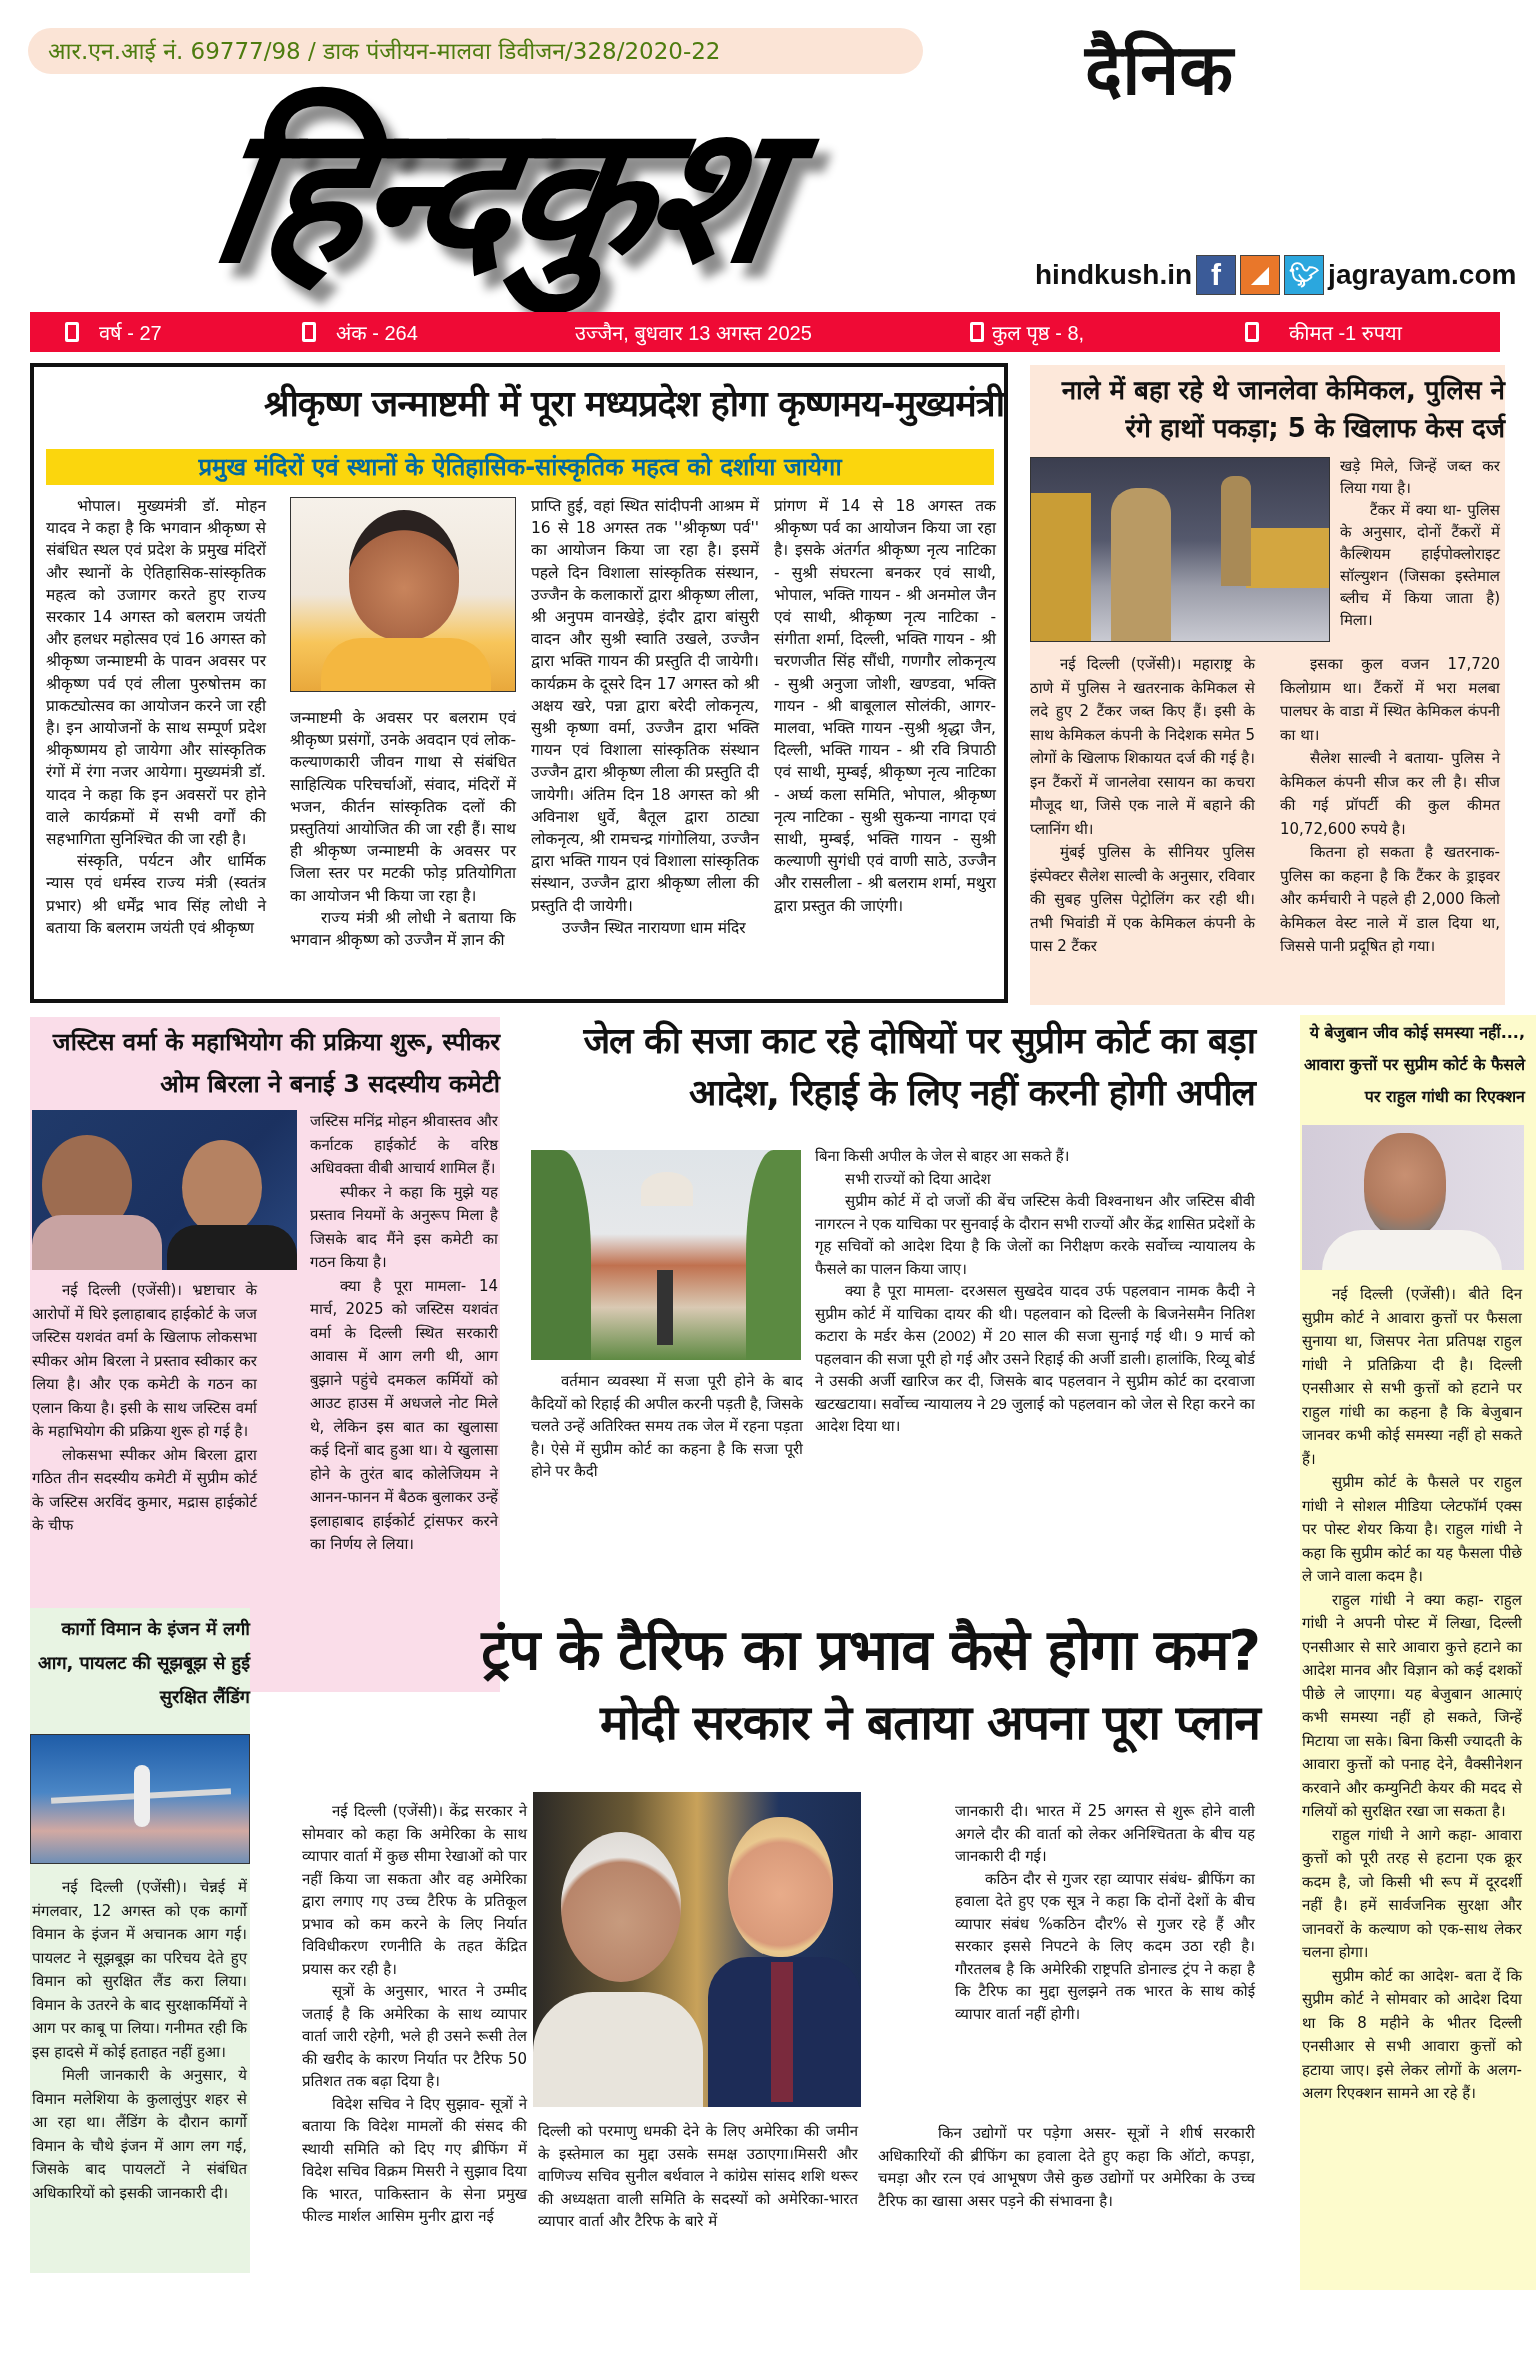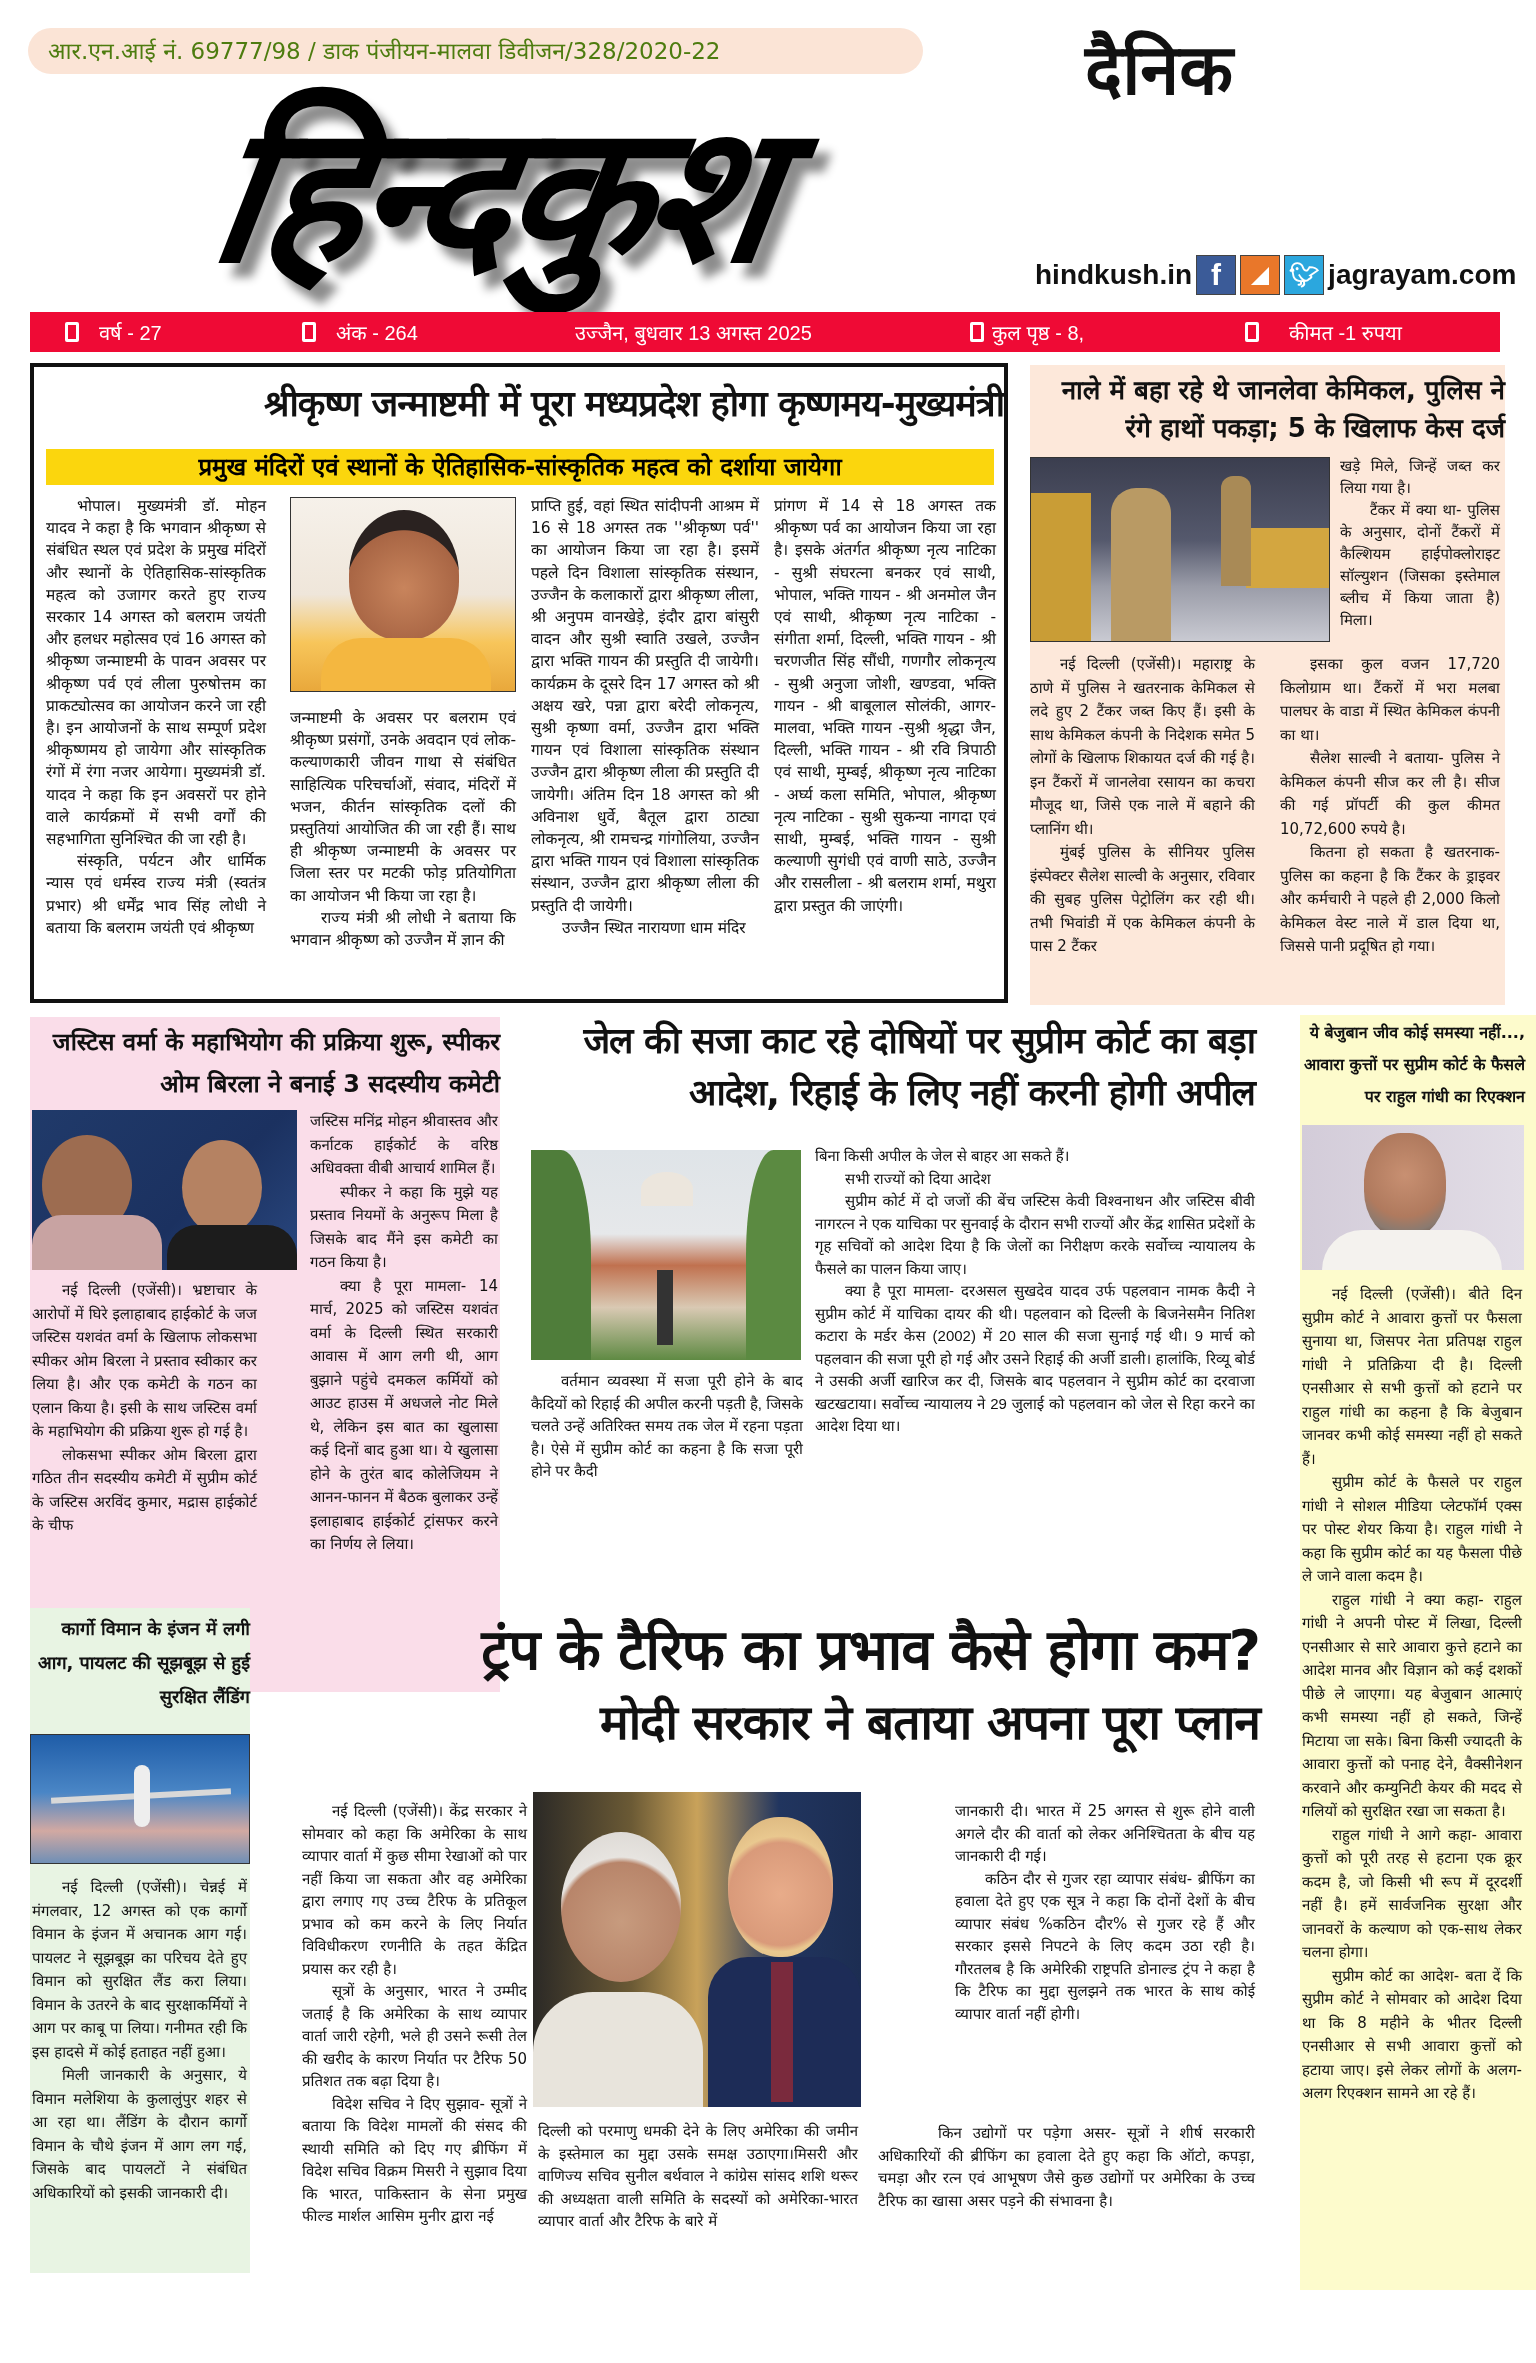--- a/index.html
+++ b/index.html
@@ -10,21 +10,21 @@
 .dainik{left:1085px;top:30px;font-size:70px;font-weight:bold;line-height:80px;font-family:"DejaVu Serif",serif;color:#111}
 .masthead{left:215px;top:95px;width:1190px;height:200px;font-size:190px;font-weight:900;line-height:200px;font-style:italic;letter-spacing:-6px;color:#000;text-shadow:14px 14px 10px rgba(0,0,0,.45);font-family:"DejaVu Sans",sans-serif;transform:skewX(-8deg)}
 .sites{left:1035px;top:255px;height:40px;display:flex;align-items:center;gap:4px;font-family:"Liberation Sans",sans-serif;font-weight:bold;font-size:28px;color:#111}
 .sicon{width:40px;height:40px;display:inline-flex;align-items:center;justify-content:center;color:#fff;font-weight:bold;font-size:30px;border:1px solid #444}
 .fb{background:#3b5b98}.rss{background:#e9772a;font-size:22px}.tw{background:#2ba7de;font-size:24px}
 .infobar{left:30px;top:312px;width:1470px;height:40px;background:#ef0a35;display:flex;align-items:center;color:#fff;font-size:20px;font-family:"Liberation Sans",sans-serif}
 .infobar .it{position:absolute;display:flex;align-items:center;gap:20px;white-space:nowrap}
 .chk{width:14px;height:20px;border:3px solid #fff;border-radius:2px;display:inline-block}
 .boxmain{left:30px;top:363px;width:978px;height:640px;border:4px solid #111}
 .h1{font-weight:900;font-family:"DejaVu Sans",sans-serif;color:#111;text-align:right;letter-spacing:-1px}
-.sub-yellow{background:#fbd60d;text-align:center;font-weight:bold;color:#000000}
+.sub-yellow{background:#fbd60d;text-align:center;font-weight:bold;color:#0369a1}
 .col{position:absolute;font-size:15.5px;line-height:22.2px;text-align:justify;color:#111;font-family:"DejaVu Sans",sans-serif}
 .col p{text-indent:2em}
 .photo{position:absolute;border:1px solid #333;overflow:hidden}
 .peach{background:#fde8da}
 .pink{background:#fadde9}
 .ylw{background:#fdfbcc}
 .grn{background:#e8f4e3}
 </style>
 </head>
 <body>

